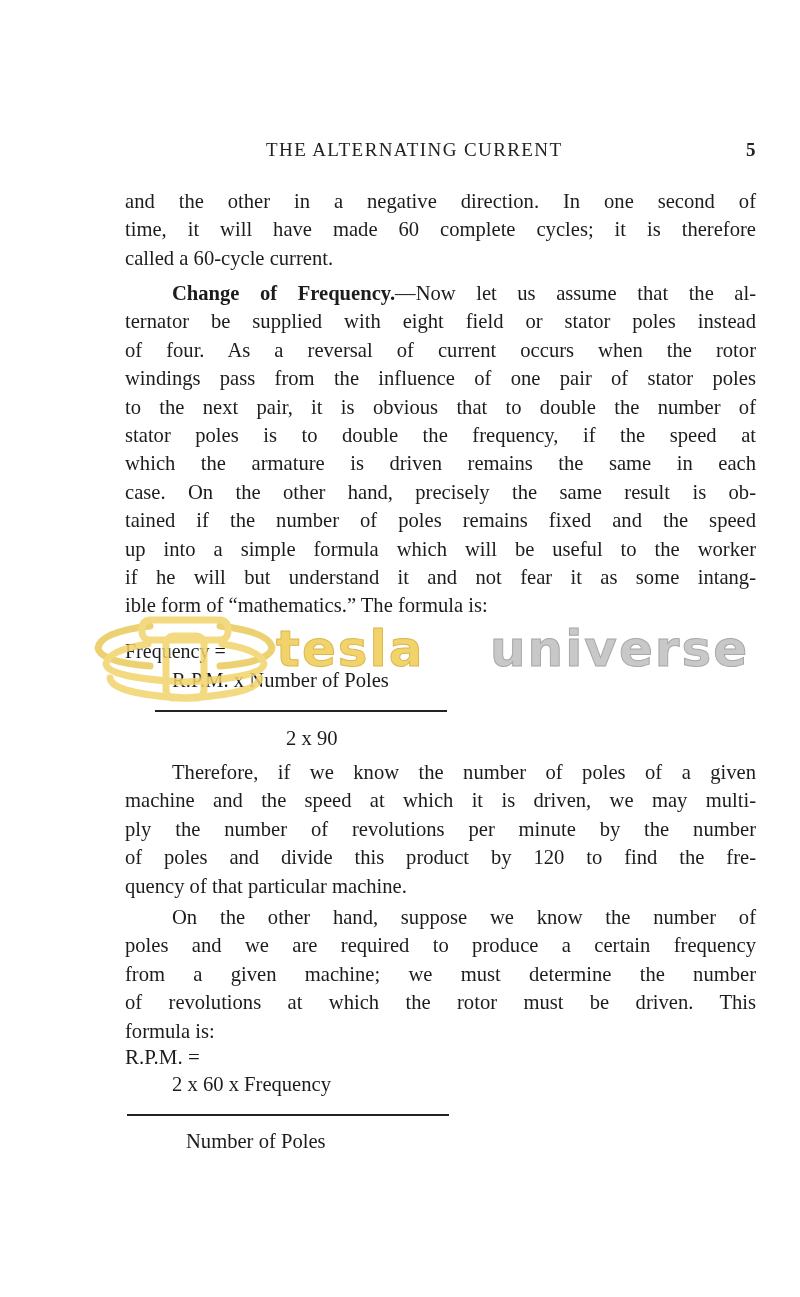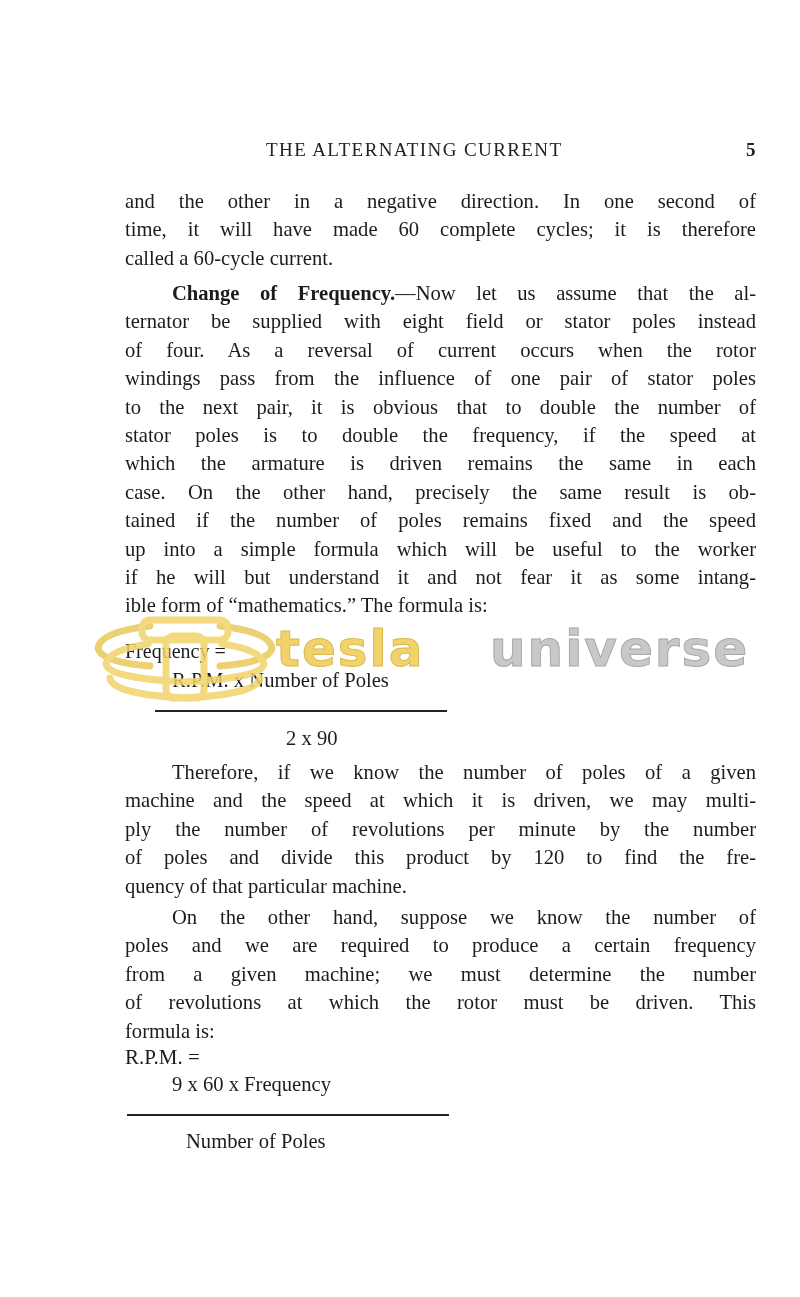--- a/index.html
+++ b/index.html
@@ -63,21 +63,21 @@
 
   <div class="text" style="top:903px;">
     <span class="line indent">On the other hand, suppose we know the number of</span>
     <span class="line">poles and we are required to produce a certain frequency</span>
     <span class="line">from a given machine; we must determine the number</span>
     <span class="line">of revolutions at which the rotor must be driven.  This</span>
     <span class="line last">formula is:</span>
   </div>
 
   <div class="formula-label" style="top:1045px; font-size:21px;">R.P.M. =</div>
-  <div class="num" style="top:1073px; left:172px;">9 x 60 x Frequency</div>
+  <div class="num" style="top:1073px; left:172px;">2 x 60 x Frequency</div>
   <div class="rule" style="top:1114px; left:127px; width:322px;"></div>
   <div class="num" style="top:1130px; left:186px;">Number of Poles</div>
 
   <div class="watermark">
     <svg width="190" height="92" viewBox="0 0 190 92" style="position:absolute;left:0;top:0;opacity:0.85;">
       <g fill="none" stroke="#f2d36b" stroke-width="7" stroke-linecap="round">
         <path d="M60 12 Q10 18 8 34 Q10 48 60 52" stroke="#e9c95a"></path>
         <path d="M130 12 Q180 18 182 34 Q180 48 130 52" stroke="#e9c95a"></path>
         <path d="M58 30 Q18 36 16 50 Q18 64 95 68 Q172 64 174 50 Q172 36 132 30"></path>
         <path d="M20 64 Q22 80 95 84 Q168 80 170 64"></path>

